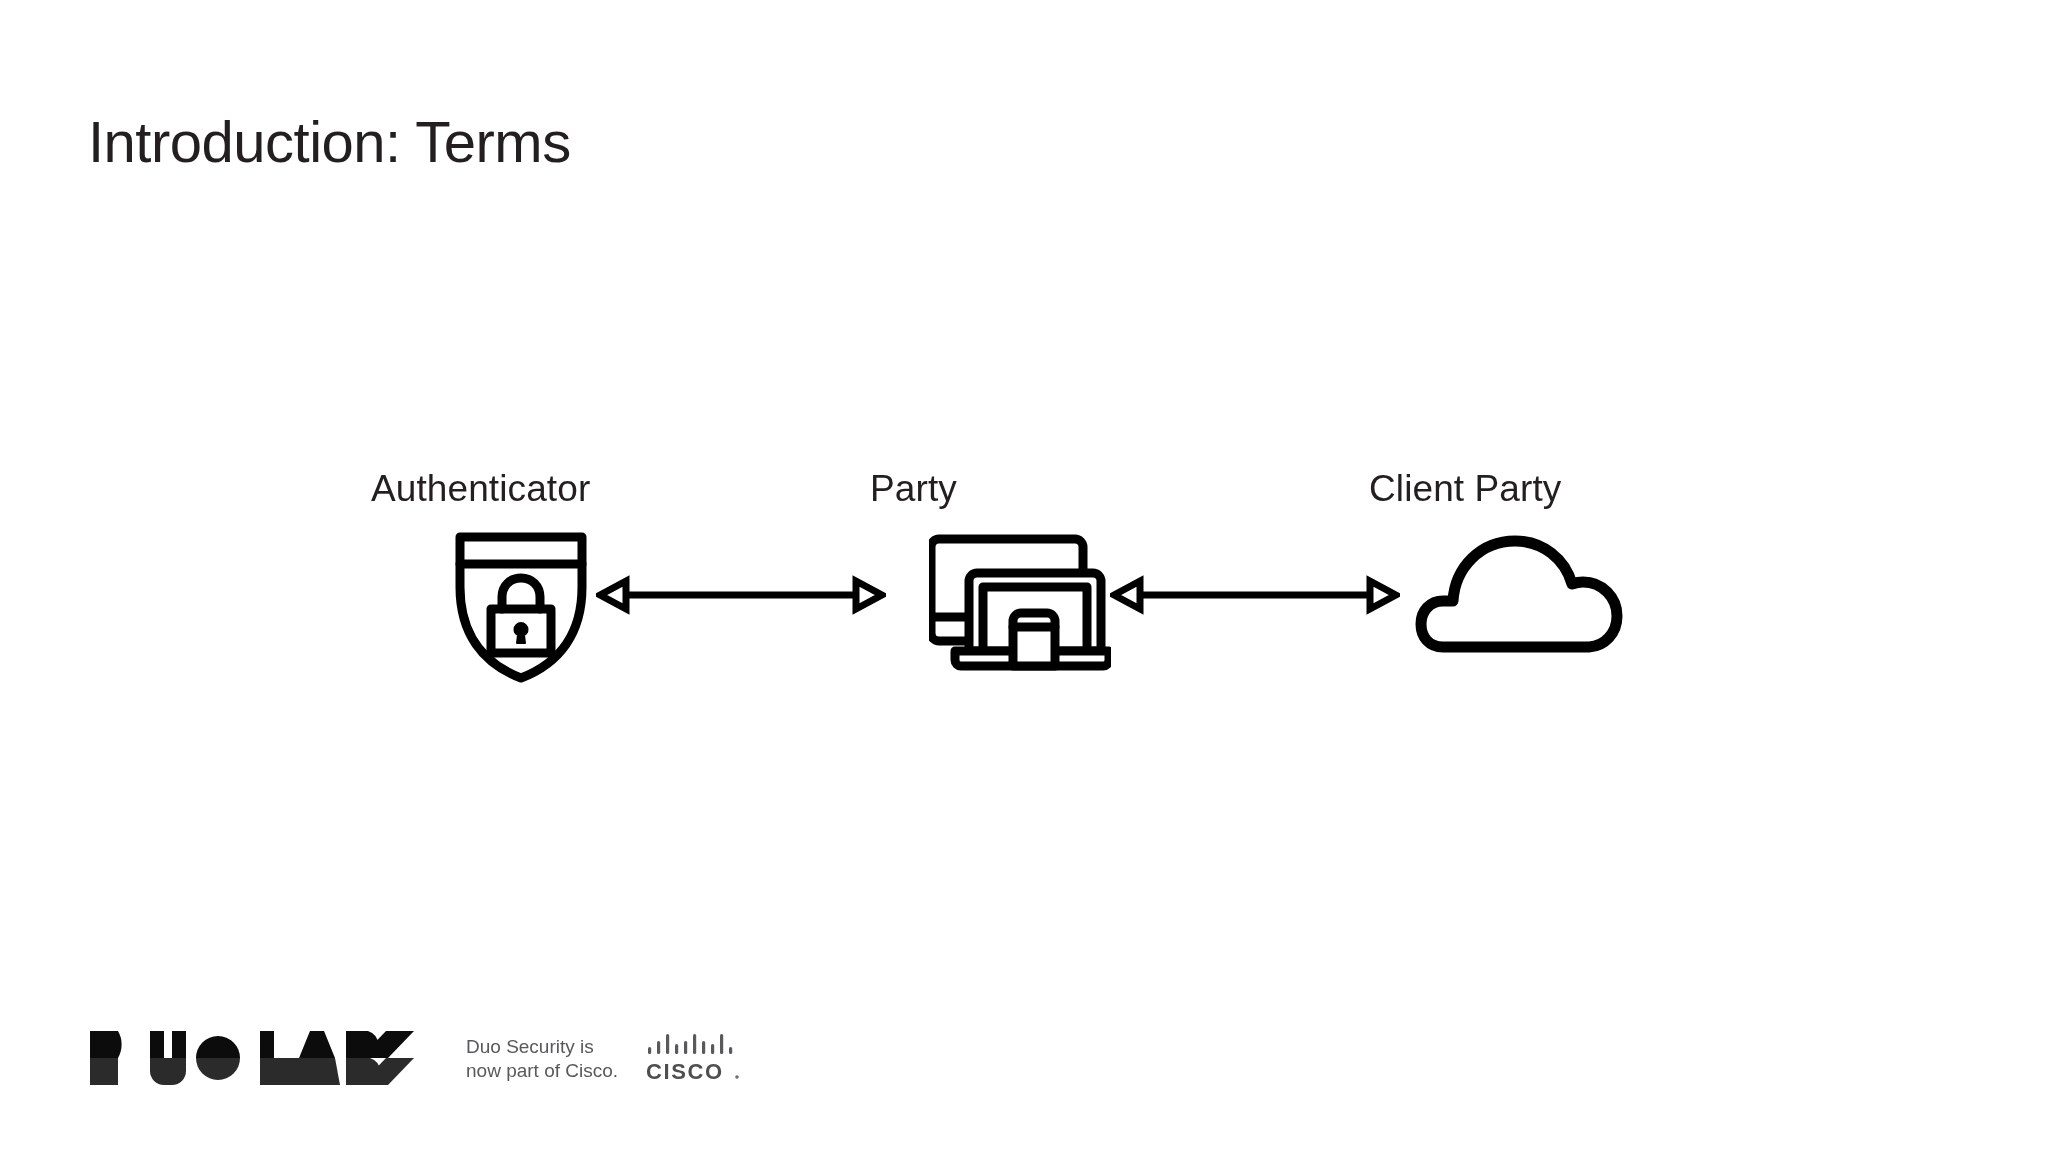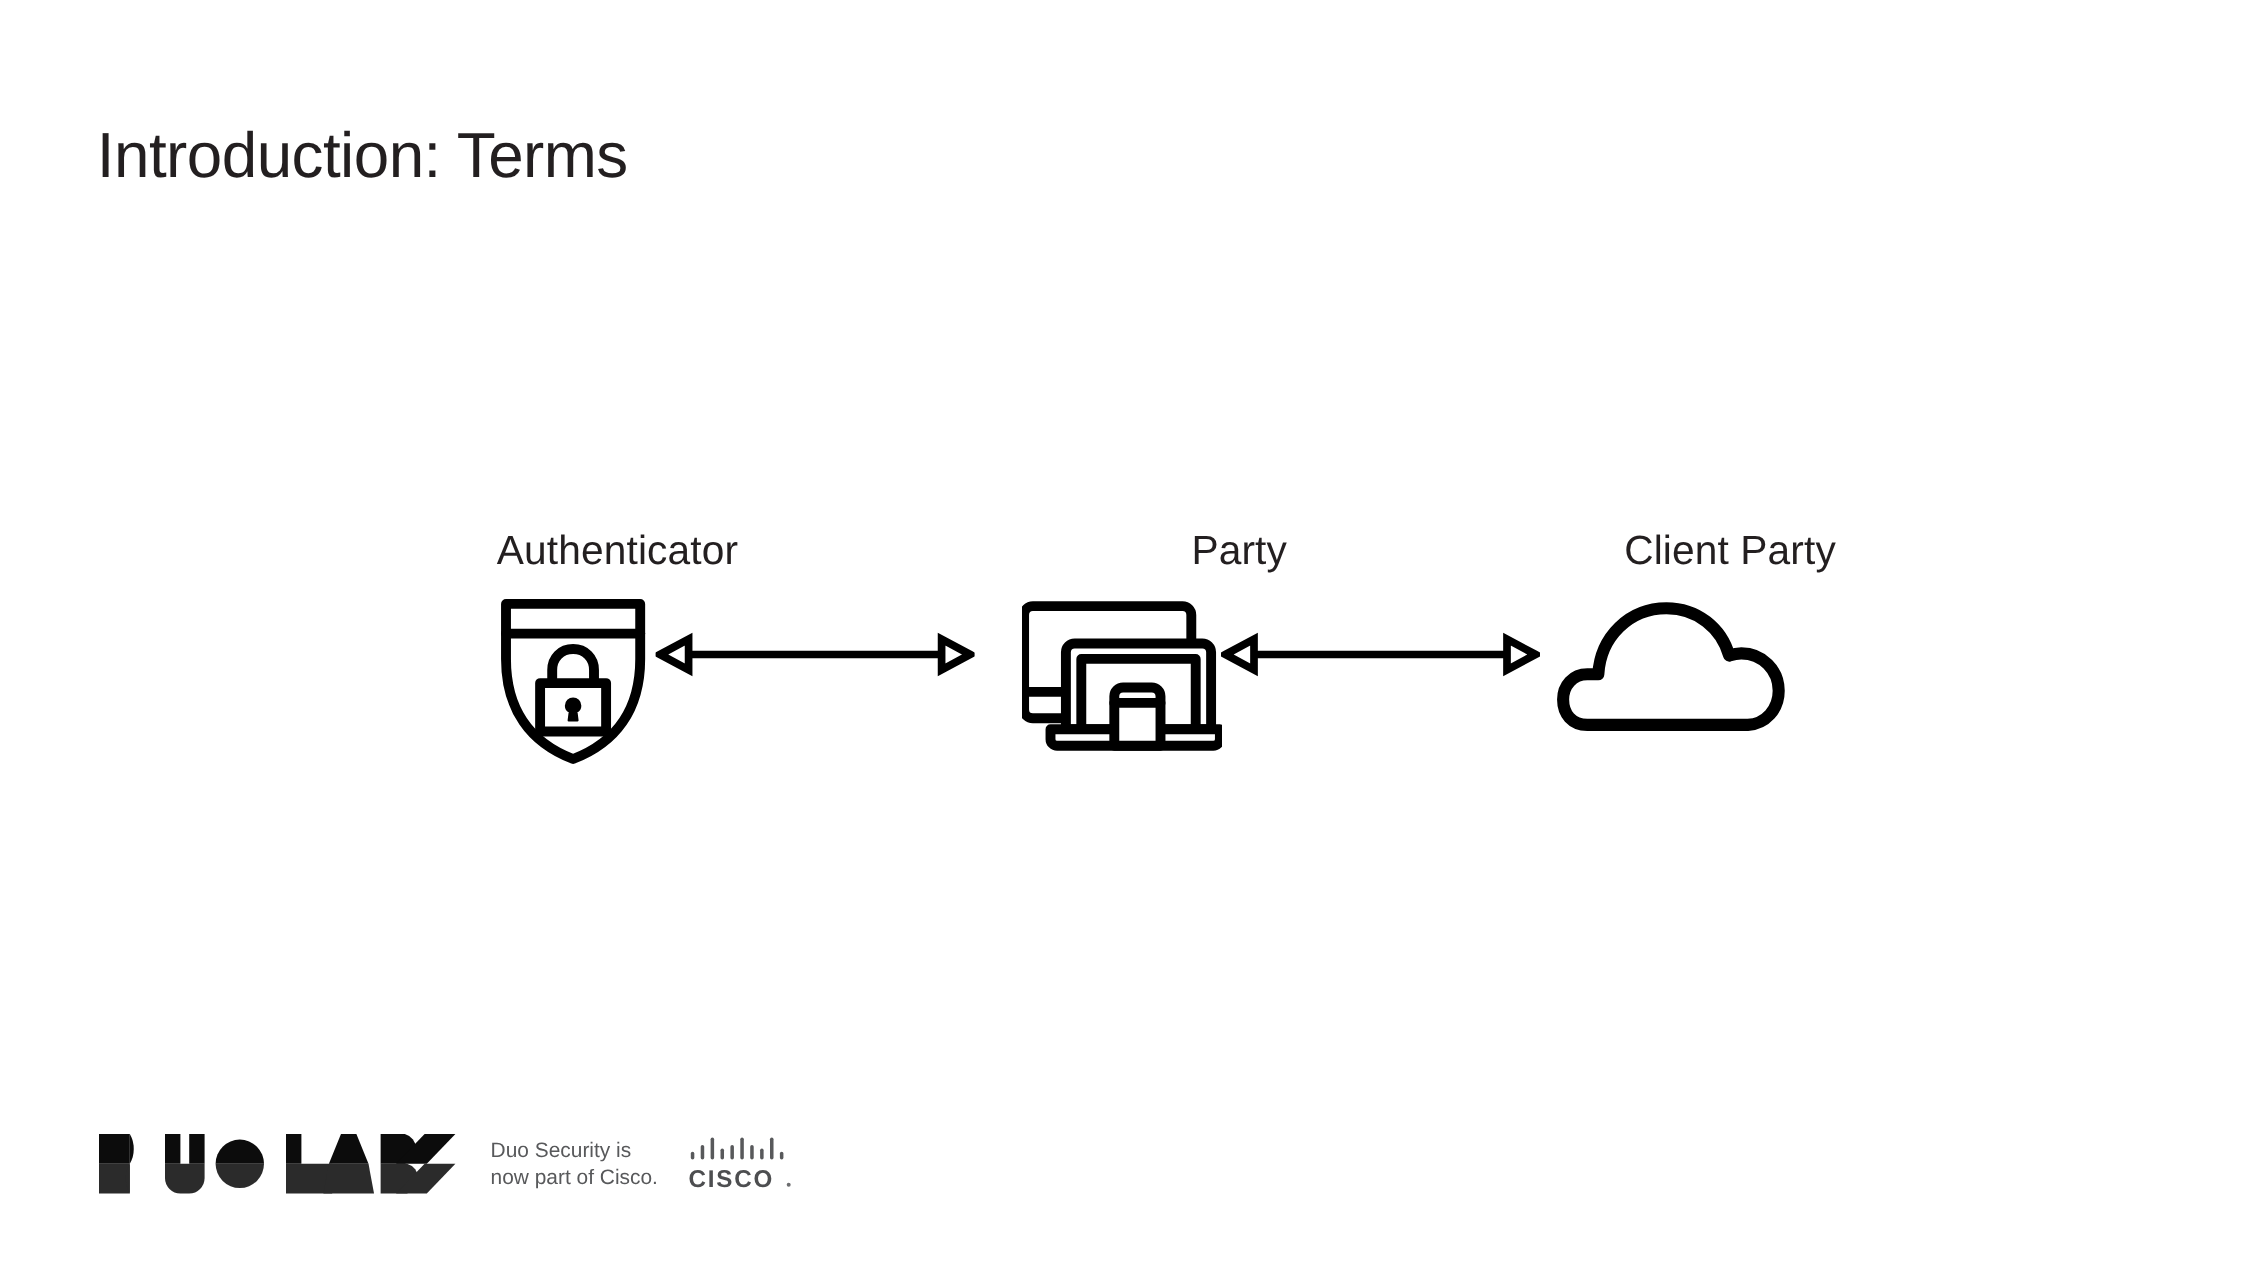--- a/index.html
+++ b/index.html
@@ -41,23 +41,23 @@
   .diagram {
     position: absolute;
     left: 0;
     top: 470px;
     width: 2048px;
     height: 260px;
   }
 
   .node {
     position: absolute;
-    top: 12px;
+    top: 0;
     width: 300px;
-    text-align: right;
+    text-align: left;
   }
   .node-authenticator { left: 371px; }
   .node-client        { left: 870px; }
   .node-relying       { left: 1369px; }
 
   .node-label {
     font-size: 37px;
     font-weight: 400;
     color: #231f20;
     line-height: 1;
@@ -88,21 +88,21 @@
   .footer {
     position: absolute;
     left: 88px;
     bottom: 58px;
     height: 72px;
     display: flex;
     align-items: center;
   }
   .duo-labs-logo { display: block; }
   .cisco-note {
-    margin-left: 28px;
+    margin-left: 48px;
     font-size: 19px;
     line-height: 1.28;
     color: #58595b;
     font-weight: 400;
     white-space: pre-line;
     padding-top: 2px;
   }
   .cisco-logo {
     margin-left: 26px;
     display: block;

